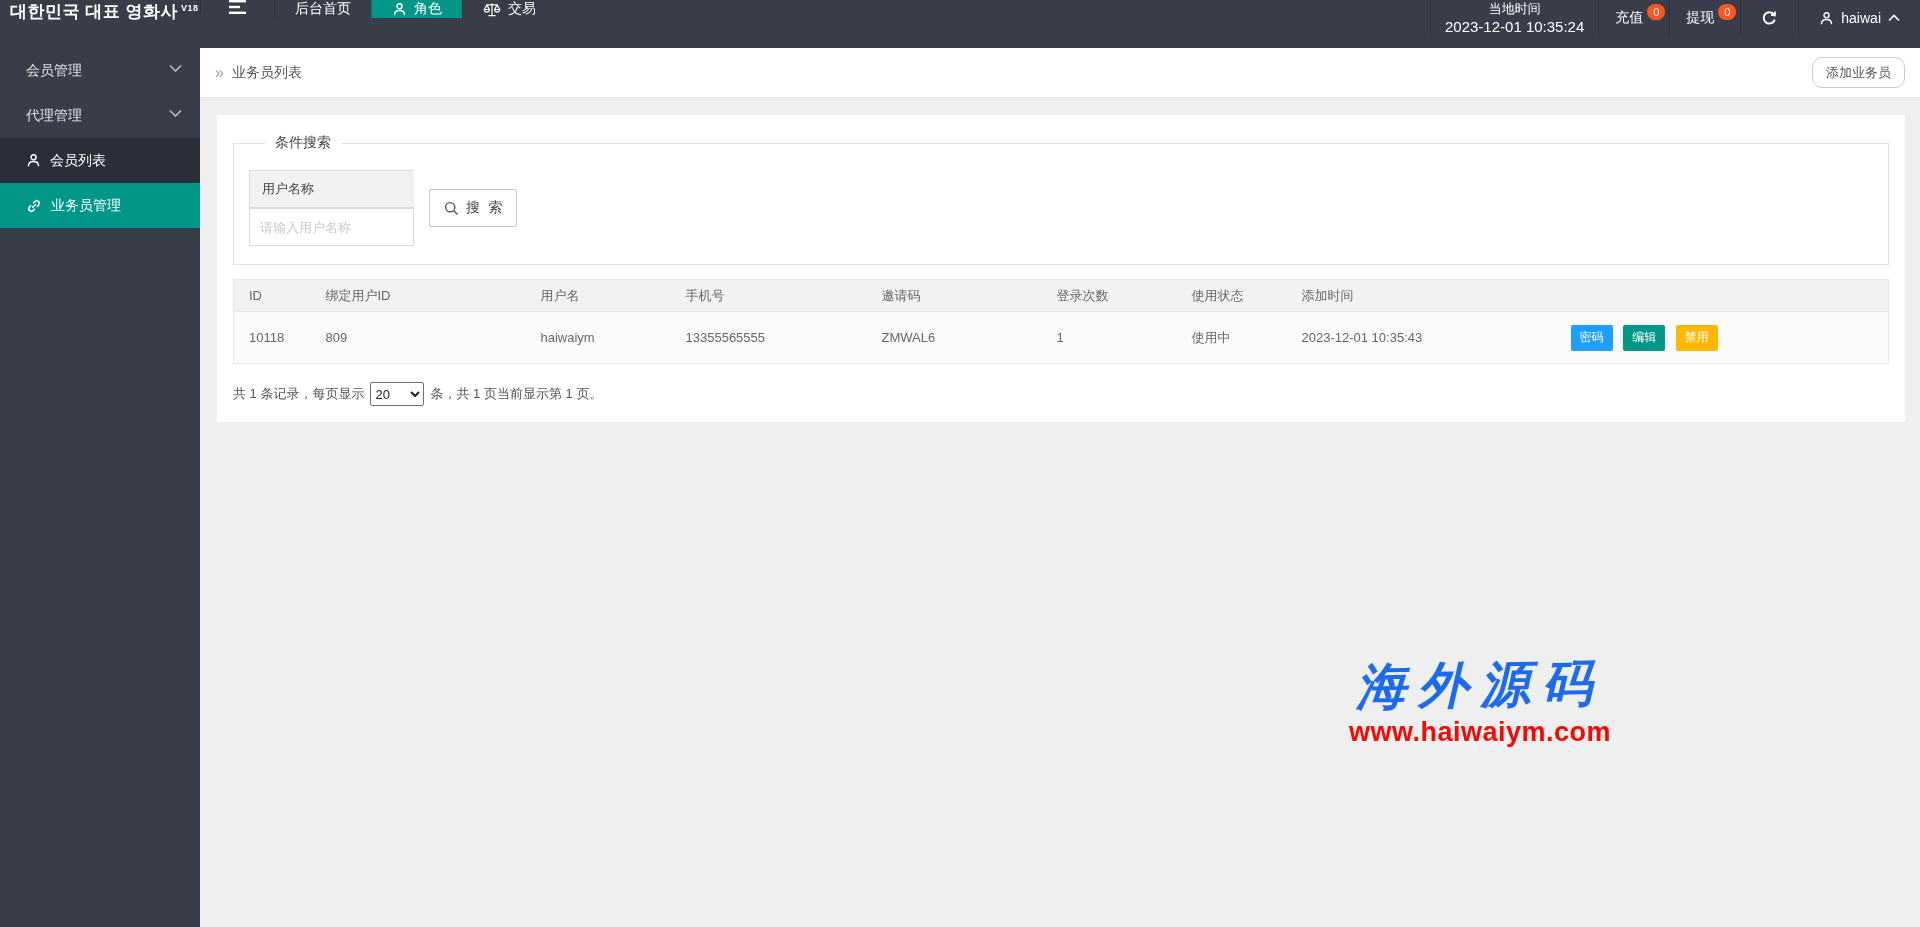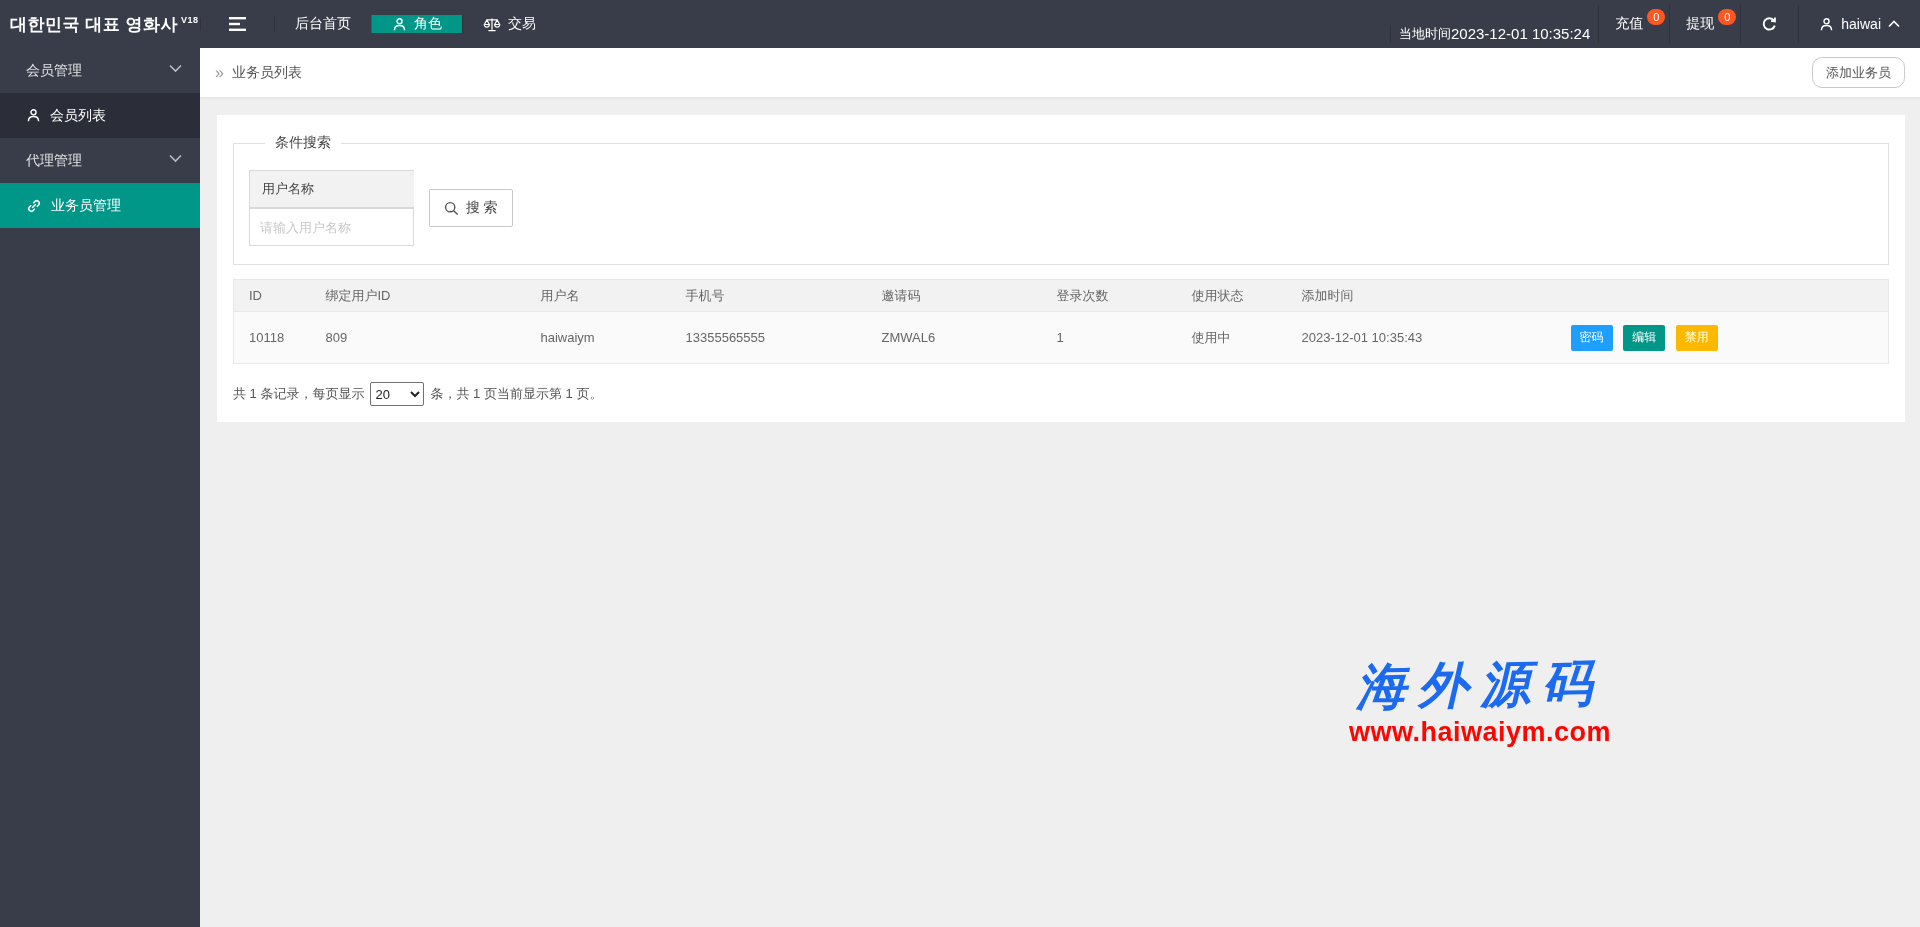--- a/index.html
+++ b/index.html
@@ -1,31 +1,31 @@
 <!DOCTYPE html>
 <html><head>
 <meta charset="utf-8">
 <style>
   * { margin:0; padding:0; box-sizing:border-box; }
   html,body { width:1920px; height:927px; overflow:hidden;
     font-family:"Liberation Sans","DejaVu Sans",sans-serif; background:#efefef; }
 
   
   .navbar { position:relative; height:48px; background:#393d49; color:#fff;
-    display:flex; align-items:center; z-index:30; }
+    display:flex; align-items:flex-start; z-index:30; }
   .logo { width:200px; display:flex; align-items:center; padding-left:10px;
     font-size:17px; font-weight:bold; letter-spacing:.5px; white-space:nowrap; }
   .logo sup { font-size:9px; font-weight:bold; margin-left:3px; transform:translateY(-4px); }
   .nav-item { display:flex; align-items:center; gap:7px; padding:0 20px; font-size:14px;
     color:#fff; cursor:pointer; border-left:1px solid rgba(0,0,0,.18); }
   .nav-item.active { background:#009688; }
   .nav-burger { padding:0 28px; }
   .nav-right { margin-left:auto; display:flex; align-items:stretch; }
-  .clock { display:flex; justify-content:center; align-items:center;
-    padding:0 8px; font-size:13px; line-height:18px; border-left:1px solid rgba(0,0,0,.18);margin-top:20px; }
+  .clock { display:flex; flex-direction:column; justify-content:center; align-items:center;
+    padding:0 14px; font-size:13px; line-height:18px; border-left:1px solid rgba(0,0,0,.18); }
   .clock .dt { font-size:15px; }
   .badge-item { position:relative; padding:0 26px 0 16px; }
   .badge { position:absolute; top:4px; right:4px; min-width:18px; height:16px; line-height:16px;
     padding:0 5px; background:#ff5722; color:#fff; font-size:11px; text-align:center;
     border-radius:9px; }
   .icon { display:inline-flex; align-items:center; justify-content:center; }
   svg { display:block; }
 
   
   .sidebar { position:absolute; left:0; top:48px; width:200px; height:879px;
@@ -52,21 +52,21 @@
   fieldset.search legend { font-size:14px; color:#444; padding:0 10px; margin-left:16px; }
   .search-row { display:flex; align-items:center; margin-top:8px; }
   .input-group { display:flex; margin-right:15px;flex-direction:column; }
   .addon { display:flex; align-items:center; padding:0 12px; height:38px; background:#f2f2f2;
     border:1px solid #d9d9d9; border-right:none; font-size:13px; color:#444; white-space:nowrap; }
   .input-group input { width:165px; height:38px; border:1px solid #d9d9d9; padding:0 10px;
     font-size:13px; color:#333; outline:none; font-family:inherit; }
   .input-group input::placeholder { color:#c9c9c9; }
   .search-btn { display:flex; align-items:center; gap:7px; height:38px; padding:0 14px;
     background:#fff; border:1px solid #c9c9c9; border-radius:2px; font-size:14px; color:#444;
-    cursor:pointer; font-family:Liberation Serif, serif; }
+    cursor:pointer; font-family:Liberation Mono, monospace; }
 
   table.grid { width:100%; border-collapse:collapse; margin-top:14px; font-size:13px;
     border:1px solid #e8e8e8; }
   table.grid th { background:#f2f2f2; color:#666; font-weight:normal; text-align:left;
     height:32px; padding:0 0 0 15px; border-bottom:1px solid #e8e8e8; }
   table.grid td { background:#fafafa; color:#666; height:52px; padding:0 0 0 15px; }
   td.status { color:#17a317; }
   .btn { height:26px; padding:0 9px; border:none; border-radius:2px; color:#fff; font-size:12px;
     margin-right:7px; cursor:pointer; font-family:inherit; }
   .btn.blue { background:#1e9fff; }
@@ -166,36 +166,36 @@
 
 <aside class="sidebar">
   <div class="side-item group">
     <span>会员管理</span>
     <span class="chev icon">
       <svg width="13" height="9" viewBox="0 0 13 9" fill="none" stroke="currentColor" stroke-width="1.6">
           <polyline points="1,1.5 6.5,7 12,1.5"></polyline>
         </svg>
     </span>
   </div>
-  <div class="side-item sub">
-    <span class="icon">
-      <svg width="15" height="15" viewBox="0 0 16 16" fill="none" stroke="#fff" stroke-width="1.5">
-          <circle cx="8" cy="4.6" r="2.7"></circle>
-          <path d="M2.6 14.2 C2.6 10.6 5 9.1 8 9.1 C11 9.1 13.4 10.6 13.4 14.2"></path>
-        </svg>
-    </span>
-    <span>会员列表</span>
-  </div>
   <div class="side-item group">
     <span>代理管理</span>
     <span class="chev icon">
       <svg width="13" height="9" viewBox="0 0 13 9" fill="none" stroke="currentColor" stroke-width="1.6">
           <polyline points="1,1.5 6.5,7 12,1.5"></polyline>
         </svg>
     </span>
+  </div>
+  <div class="side-item sub">
+    <span class="icon">
+      <svg width="15" height="15" viewBox="0 0 16 16" fill="none" stroke="#fff" stroke-width="1.5">
+          <circle cx="8" cy="4.6" r="2.7"></circle>
+          <path d="M2.6 14.2 C2.6 10.6 5 9.1 8 9.1 C11 9.1 13.4 10.6 13.4 14.2"></path>
+        </svg>
+    </span>
+    <span>会员列表</span>
   </div>
   <div class="side-item active">
     <span class="icon">
       <svg width="16" height="16" viewBox="0 0 16 16" fill="none" stroke="#fff" stroke-width="1.5">
           <path d="M6.2 9.8 L9.8 6.2"></path>
           <path d="M5.2 7.2 L3.4 9 a2.55 2.55 0 0 0 3.6 3.6 L8.8 10.8"></path>
           <path d="M10.8 8.8 L12.6 7 a2.55 2.55 0 0 0 -3.6 -3.6 L7.2 5.2"></path>
         </svg>
     </span>
     <span>业务员管理</span>

